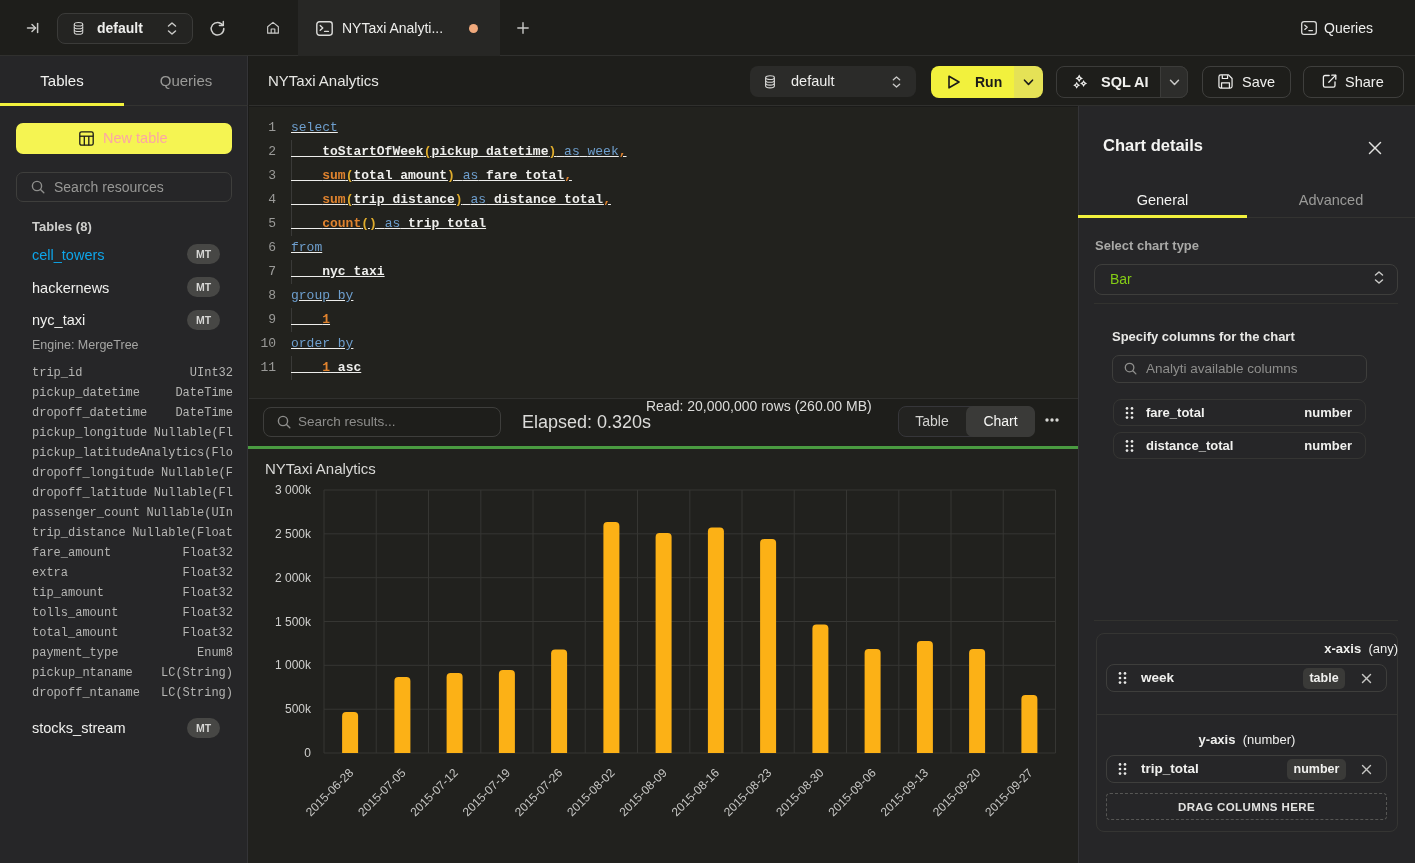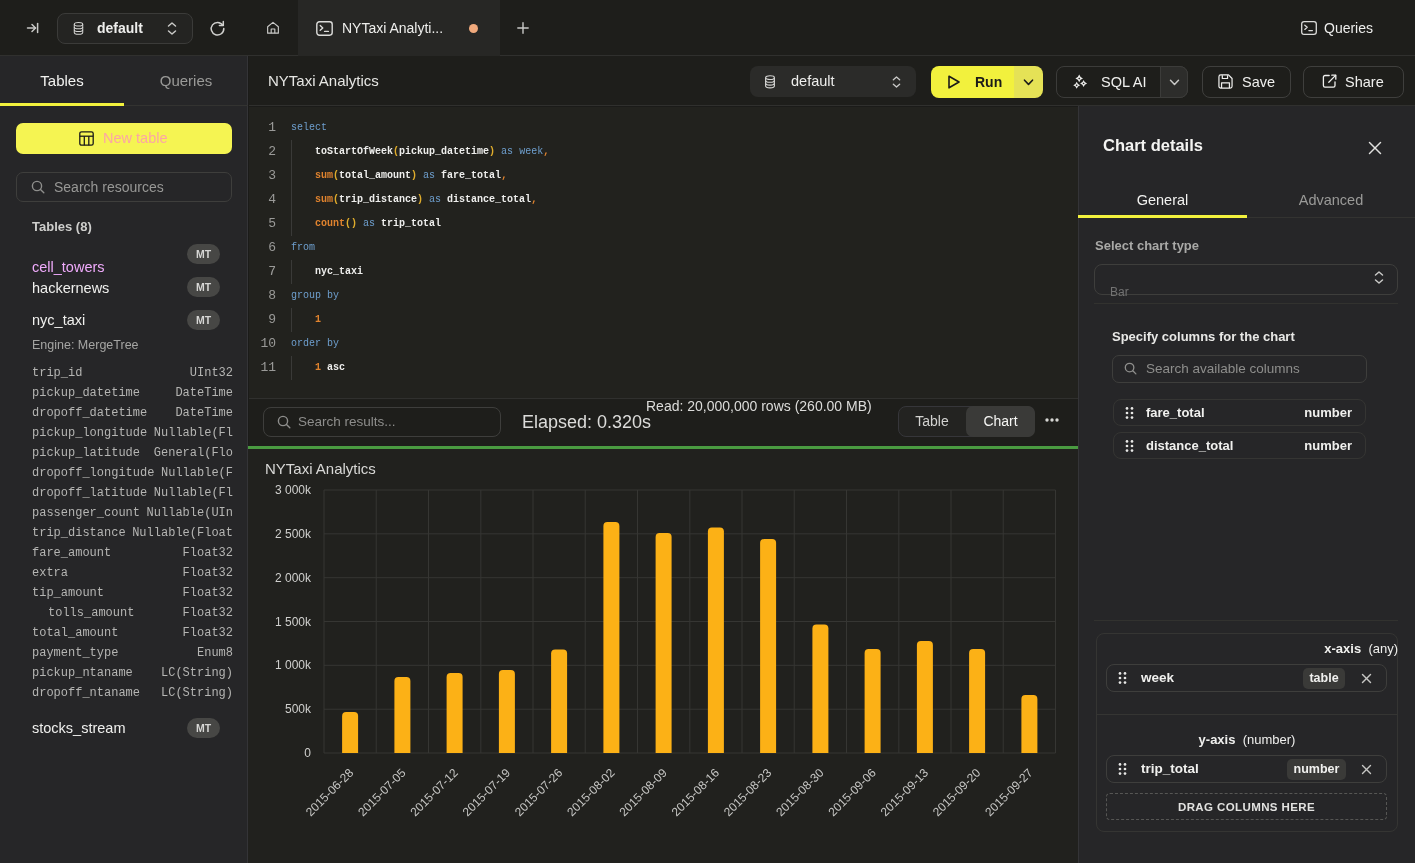--- a/index.html
+++ b/index.html
@@ -103,21 +103,21 @@
 <svg class="abs" style="left:31px;top:180px;" width="14" height="14" viewBox="0 0 14 14">
   <g stroke="#8e8e8c" stroke-width="1.4" fill="none" stroke-linecap="round">
     <circle cx="6" cy="6" r="4.6"></circle>
     <line x1="9.5" y1="9.5" x2="12.8" y2="12.8"></line>
   </g>
 </svg>
 <div class="abs" style="left:54px;top:172px;height:30px;line-height:30px;font-size:14px;color:#989896;">Search resources</div>
 
 <div class="abs" style="left:32px;top:219px;height:16px;line-height:16px;font-size:13px;font-weight:600;color:#cececc;">Tables (8)</div>
 
-<div class="abs" style="left:32px;top:245px;height:20px;line-height:20px;font-size:14.5px;color:#f0abfc;margin-top:12px;">cell_towers</div>
+<div class="abs" style="left:32px;top:245px;height:20px;line-height:20px;font-size:14.5px;color:#0ea5e9;">cell_towers</div>
 <div class="abs" style="left:187px;top:244px;width:33px;height:20px;border-radius:10px;background:#474745;text-align:center;line-height:20px;font-size:10.5px;font-weight:700;color:#d6d6d4;">MT</div>
 
 <div class="abs" style="left:32px;top:278px;height:20px;line-height:20px;font-size:14.5px;color:#f0f0ee;">hackernews</div>
 <div class="abs" style="left:187px;top:277px;width:33px;height:20px;border-radius:10px;background:#474745;text-align:center;line-height:20px;font-size:10.5px;font-weight:700;color:#d6d6d4;">MT</div>
 
 <div class="abs" style="left:32px;top:310px;height:20px;line-height:20px;font-size:14.5px;color:#f0f0ee;">nyc_taxi</div>
 <div class="abs" style="left:187px;top:310px;width:33px;height:20px;border-radius:10px;background:#474745;text-align:center;line-height:20px;font-size:10.5px;font-weight:700;color:#d6d6d4;">MT</div>
 
 <div class="abs" style="left:32px;top:337px;height:16px;line-height:16px;font-size:12.5px;color:#a5a5a3;">Engine: MergeTree</div>
 
@@ -133,21 +133,21 @@
 <div style="position:relative;height:20px;">
       <span style="position:absolute;left:0;">dropoff_datetime</span>
       <span style="position:absolute;right:0;">DateTime</span>
     </div>
 <div style="position:relative;height:20px;">
       <span style="position:absolute;left:0;">pickup_longitude</span>
       <span style="position:absolute;right:0;">Nullable(Fl</span>
     </div>
 <div style="position:relative;height:20px;">
       <span style="position:absolute;left:0;">pickup_latitude</span>
-      <span style="position:absolute;right:0;">General(Flo</span>
+      <span style="position:absolute;right:0;">Analytics(Flo</span>
     </div>
 <div style="position:relative;height:20px;">
       <span style="position:absolute;left:0;">dropoff_longitude</span>
       <span style="position:absolute;right:0;">Nullable(F</span>
     </div>
 <div style="position:relative;height:20px;">
       <span style="position:absolute;left:0;">dropoff_latitude</span>
       <span style="position:absolute;right:0;">Nullable(Fl</span>
     </div>
 <div style="position:relative;height:20px;">
@@ -163,21 +163,21 @@
       <span style="position:absolute;right:0;">Float32</span>
     </div>
 <div style="position:relative;height:20px;">
       <span style="position:absolute;left:0;">extra</span>
       <span style="position:absolute;right:0;">Float32</span>
     </div>
 <div style="position:relative;height:20px;">
       <span style="position:absolute;left:0;">tip_amount</span>
       <span style="position:absolute;right:0;">Float32</span>
     </div>
-<div style="position:relative;height:20px;margin-left:16px;">
+<div style="position:relative;height:20px;">
       <span style="position:absolute;left:0;">tolls_amount</span>
       <span style="position:absolute;right:0;">Float32</span>
     </div>
 <div style="position:relative;height:20px;">
       <span style="position:absolute;left:0;">total_amount</span>
       <span style="position:absolute;right:0;">Float32</span>
     </div>
 <div style="position:relative;height:20px;">
       <span style="position:absolute;left:0;">payment_type</span>
       <span style="position:absolute;right:0;">Enum8</span>
@@ -223,21 +223,21 @@
 <div class="abs" style="left:975px;top:66px;height:32px;line-height:32px;font-size:14px;font-weight:600;color:#1b1b19;">Run</div>
 <svg class="abs" style="left:1023px;top:79px;" width="11" height="7" viewBox="0 0 11 7">
   <polyline points="1.5,1.2 5.5,5.4 9.5,1.2" fill="none" stroke="#1b1b19" stroke-width="1.6" stroke-linecap="round" stroke-linejoin="round"></polyline>
 </svg>
 
 <div class="abs" style="left:1056px;top:66px;width:132px;height:32px;border:1px solid #3c3c3a;border-radius:8px;"></div>
 <div class="abs" style="left:1160px;top:66px;width:28px;height:32px;background:#2d2d2b;border-radius:0 8px 8px 0;border:1px solid #3c3c3a;"></div>
 <svg class="abs" style="left:1072px;top:73px;" width="17" height="17" viewBox="0 0 17 17">
   <path fill="#ececea" fill-rule="evenodd" d="M7.2,1.6000000000000005 Q8.036,4.564 11.0,5.4 Q8.036,6.236000000000001 7.2,9.2 Q6.364,6.236000000000001 3.4000000000000004,5.4 Q6.364,4.564 7.2,1.6000000000000005 Z M7.2,4.4 L8.2,5.4 L7.2,6.4 L6.2,5.4 Z M11.6,6.9 Q12.37,9.63 15.1,10.4 Q12.37,11.17 11.6,13.9 Q10.83,11.17 8.1,10.4 Q10.83,9.63 11.6,6.9 Z M11.6,9.450000000000001 L12.549999999999999,10.4 L11.6,11.35 L10.65,10.4 Z M4.7,8.8 Q5.470000000000001,11.530000000000001 8.2,12.3 Q5.470000000000001,13.07 4.7,15.8 Q3.93,13.07 1.2000000000000002,12.3 Q3.93,11.530000000000001 4.7,8.8 Z M4.7,11.350000000000001 L5.65,12.3 L4.7,13.25 L3.75,12.3 Z"></path>
 </svg>
-<div class="abs" style="left:1101px;top:66px;height:32px;line-height:32px;font-size:14.5px;font-weight:400;color:#f0f0ee;">SQL AI</div>
+<div class="abs" style="left:1101px;top:66px;height:32px;line-height:32px;font-size:14.5px;font-weight:700;color:#f0f0ee;">SQL AI</div>
 <svg class="abs" style="left:1169px;top:79px;" width="11" height="7" viewBox="0 0 11 7">
   <polyline points="1.5,1.2 5.5,5.4 9.5,1.2" fill="none" stroke="#c9c9c7" stroke-width="1.5" stroke-linecap="round" stroke-linejoin="round"></polyline>
 </svg>
 
 <div class="abs" style="left:1202px;top:66px;width:89px;height:32px;border:1px solid #3f3f3d;border-radius:8px;"></div>
 <svg class="abs" style="left:1218px;top:74px;" width="15" height="15" viewBox="0 0 16 16">
   <g stroke="#f0f0ee" stroke-width="1.3" fill="none" stroke-linejoin="round">
     <path d="M1,3 a2,2 0 0 1 2,-2 h8.2 L15,4.8 V13 a2,2 0 0 1 -2,2 H3 a2,2 0 0 1 -2,-2 Z"></path>
     <path d="M4.6,1.4 v3.4 h5.6 v-3.4"></path>
     <path d="M3.8,15 v-5.6 h8.4 v5.6"></path>
@@ -267,21 +267,21 @@
 8
 9
 10
 11</pre>
 
 <div class="abs" style="left:291px;top:140px;width:1px;height:96px;background:#3a3a38;"></div>
 <div class="abs" style="left:291px;top:260px;width:1px;height:24px;background:#3a3a38;"></div>
 <div class="abs" style="left:291px;top:308px;width:1px;height:24px;background:#3a3a38;"></div>
 <div class="abs" style="left:291px;top:356px;width:1px;height:24px;background:#3a3a38;"></div>
 
-<pre class="abs mono" id="code" style="left:291px;top:116px;font-size:10px;line-height:24px;color:#eeeeec;font-weight:700;"><span class="kw">select</span>
+<pre class="abs mono" id="code" style="left:291px;top:116px;font-size:13px;line-height:24px;color:#eeeeec;font-weight:700;text-decoration:underline;"><span class="kw">select</span>
     toStartOfWeek<span class="pr">(</span>pickup_datetime<span class="pr">)</span> <span class="kw">as</span> <span class="kw">week</span><span class="op">,</span>
     <span class="fn">sum</span><span class="pr">(</span>total_amount<span class="pr">)</span> <span class="kw">as</span> fare_total<span class="op">,</span>
     <span class="fn">sum</span><span class="pr">(</span>trip_distance<span class="pr">)</span> <span class="kw">as</span> distance_total<span class="op">,</span>
     <span class="fn">count</span><span class="pr">(</span><span class="pr">)</span> <span class="kw">as</span> trip_total
 <span class="kw">from</span>
     nyc_taxi
 <span class="kw">group by</span>
     <span class="op">1</span>
 <span class="kw">order by</span>
     <span class="op">1</span> asc</pre>
@@ -398,40 +398,40 @@
 </svg>
 
 <div class="abs" style="left:1078px;top:106px;width:337px;height:112px;border-bottom:1px solid #333331;"></div>
 <div class="abs" style="left:1078px;top:182px;width:169px;height:36px;line-height:36px;text-align:center;font-size:14.5px;font-weight:500;color:#f2f2f0;">General</div>
 <div class="abs" style="left:1247px;top:182px;width:168px;height:36px;line-height:36px;text-align:center;font-size:14.5px;color:#9a9a98;">Advanced</div>
 <div class="abs" style="left:1078px;top:215px;width:169px;height:3px;background:#f2f13d;"></div>
 
 <div class="abs" style="left:1095px;top:238px;height:15px;line-height:15px;font-size:13px;font-weight:600;color:#a9a9a7;">Select chart type</div>
 
 <div class="abs" style="left:1094px;top:264px;width:304px;height:31px;border:1px solid #3e3e3c;border-radius:8px;"></div>
-<div class="abs" style="left:1110px;top:277px;height:31px;line-height:31px;font-size:12px;color:#737373;">Bar</div>
+<div class="abs" style="left:1110px;top:264px;height:31px;line-height:31px;font-size:14px;color:#84cc16;">Bar</div>
 <svg class="abs" style="left:1374px;top:271px;" width="10" height="13" viewBox="0 0 10 13">
   <g stroke="#c9c9c7" stroke-width="1.5" fill="none" stroke-linecap="round" stroke-linejoin="round">
     <polyline points="1.5,4 5,1 8.5,4"></polyline>
     <polyline points="1.5,9 5,12 8.5,9"></polyline>
   </g>
 </svg>
 
 <div class="abs" style="left:1094px;top:303px;width:304px;height:1px;background:#32322f;"></div>
 
 <div class="abs" style="left:1112px;top:329px;height:15px;line-height:15px;font-size:13px;font-weight:700;color:#e8e8e6;">Specify columns for the chart</div>
 
 <div class="abs" style="left:1112px;top:355px;width:255px;height:28px;border:1px solid #3e3e3c;border-radius:7px;"></div>
 <svg class="abs" style="left:1124px;top:362px;" width="13" height="13" viewBox="0 0 14 14">
   <g stroke="#8e8e8c" stroke-width="1.4" fill="none" stroke-linecap="round">
     <circle cx="6" cy="6" r="4.6"></circle>
     <line x1="9.5" y1="9.5" x2="12.8" y2="12.8"></line>
   </g>
 </svg>
-<div class="abs" style="left:1146px;top:355px;height:28px;line-height:28px;font-size:13.5px;color:#8e8e8c;">Search available columns</div>
+<div class="abs" style="left:1146px;top:355px;height:28px;line-height:28px;font-size:13.5px;color:#8e8e8c;">Analyti available columns</div>
 
 <div class="abs" style="left:1113px;top:399px;width:253px;height:27px;border:1px solid #353533;border-radius:8px;"></div>
 <svg class="abs" style="left:1124px;top:406px;" width="11" height="14" viewBox="0 0 11 14">
   <g fill="#e8e8e6">
     <circle cx="3" cy="2.4" r="1.35"></circle>
       <circle cx="8" cy="2.4" r="1.35"></circle>
     <circle cx="3" cy="7" r="1.35"></circle>
       <circle cx="8" cy="7" r="1.35"></circle>
     <circle cx="3" cy="11.6" r="1.35"></circle>
       <circle cx="8" cy="11.6" r="1.35"></circle>

